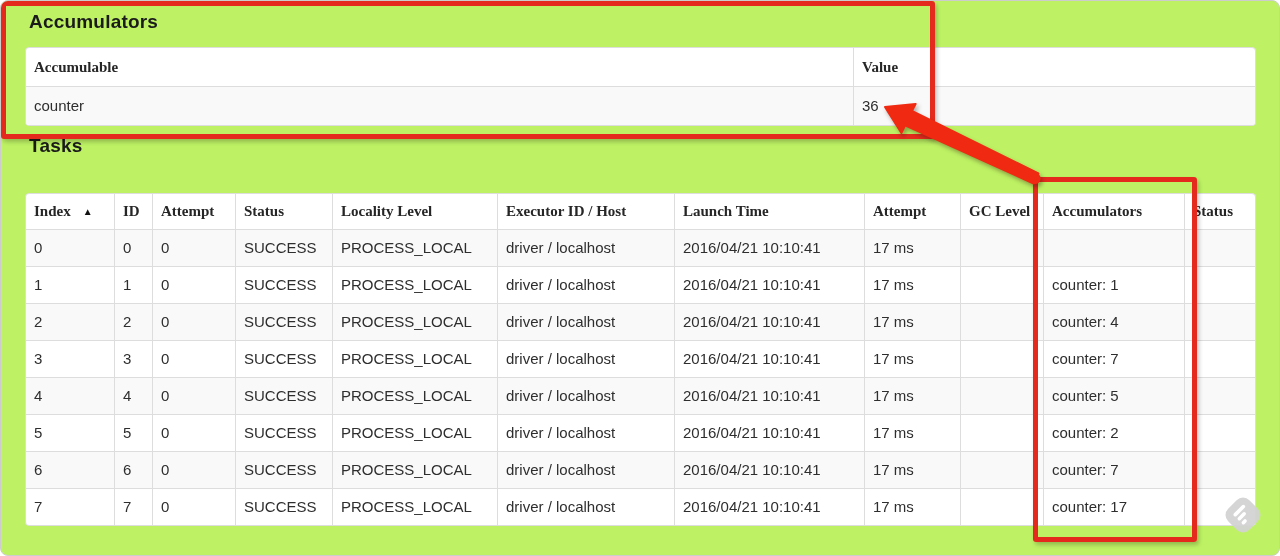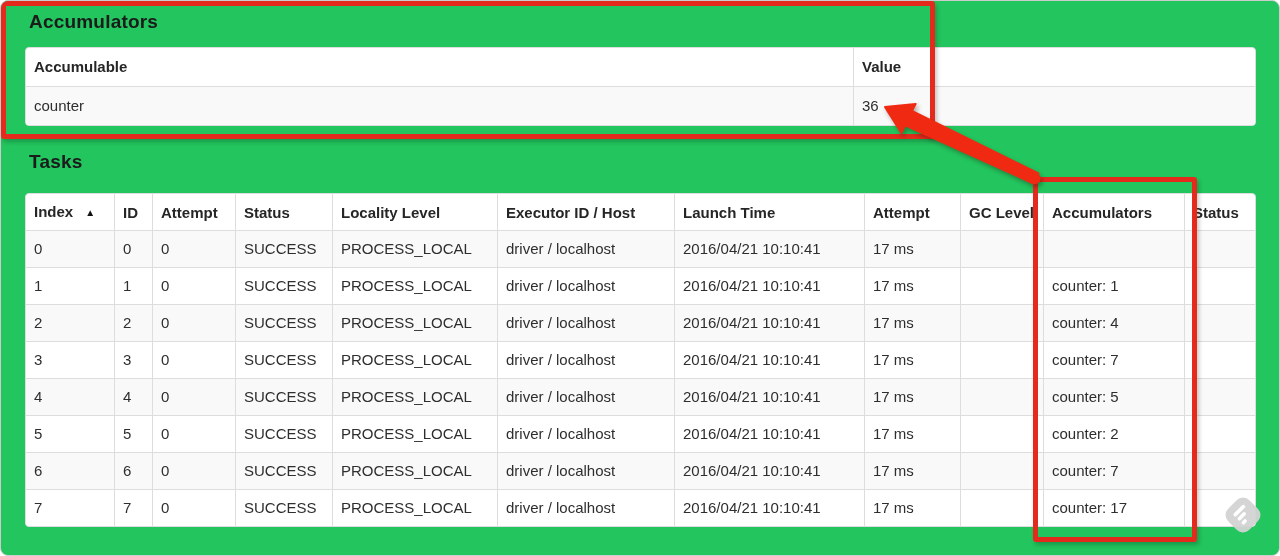--- a/index.html
+++ b/index.html
@@ -1,33 +1,33 @@
 <!DOCTYPE html>
 <html><head>
 <meta charset="utf-8">
 <style>
   html,body{margin:0;padding:0;background:#fff;}
   body{width:1280px;height:556px;position:relative;overflow:hidden;
        font-family:"Liberation Sans",sans-serif;color:#2e2e2e;}
-  .page{position:absolute;inset:0;background:#22c55e;border:1px solid #cccccc;
+  .page{position:absolute;inset:0;background:#bef264;border:1px solid #cccccc;
         border-radius:8px;box-sizing:border-box;overflow:hidden;}
   .heading{position:absolute;margin:0;font-size:19px;font-weight:bold;color:#1b1b1b;
            letter-spacing:.2px;}
   #acc-heading{left:28px;top:10px;}
-  #tasks-heading{left:28px;top:150px;}
+  #tasks-heading{left:28px;top:134px;}
 
   .tbl{position:absolute;border:1px solid #dddddd;border-radius:4px;overflow:hidden;
        background:#fff;}
   .tbl table{border-collapse:separate;border-spacing:0;table-layout:fixed;width:100%;}
   .tbl th,.tbl td{font-size:15px;text-align:left;padding:8px;white-space:nowrap;
        overflow:hidden;border-left:1px solid #dddddd;border-top:1px solid #dddddd;
        color:#2e2e2e;box-sizing:border-box;}
   .tbl th{font-weight:bold;color:#262626;}
   .tbl th:first-child,.tbl td:first-child{border-left:none;}
-  .tbl thead th{border-top:none;}
+  .tbl thead th{border-top:none;font-family:Liberation Serif, serif;}
   .tbl tbody tr:nth-child(odd){background:#f9f9f9;}
 
   #acc-table{left:24px;top:46px;width:1229px;}
   #acc-table th,#acc-table td{line-height:22px;}
 
   #tasks-table{left:24px;top:192px;width:1229px;}
   #tasks-table thead th{padding:7px 8px;line-height:21px;}
   #tasks-table td{line-height:20px;}
   .sort{font-size:10px;margin-left:12px;color:#111;vertical-align:1px;}
 

